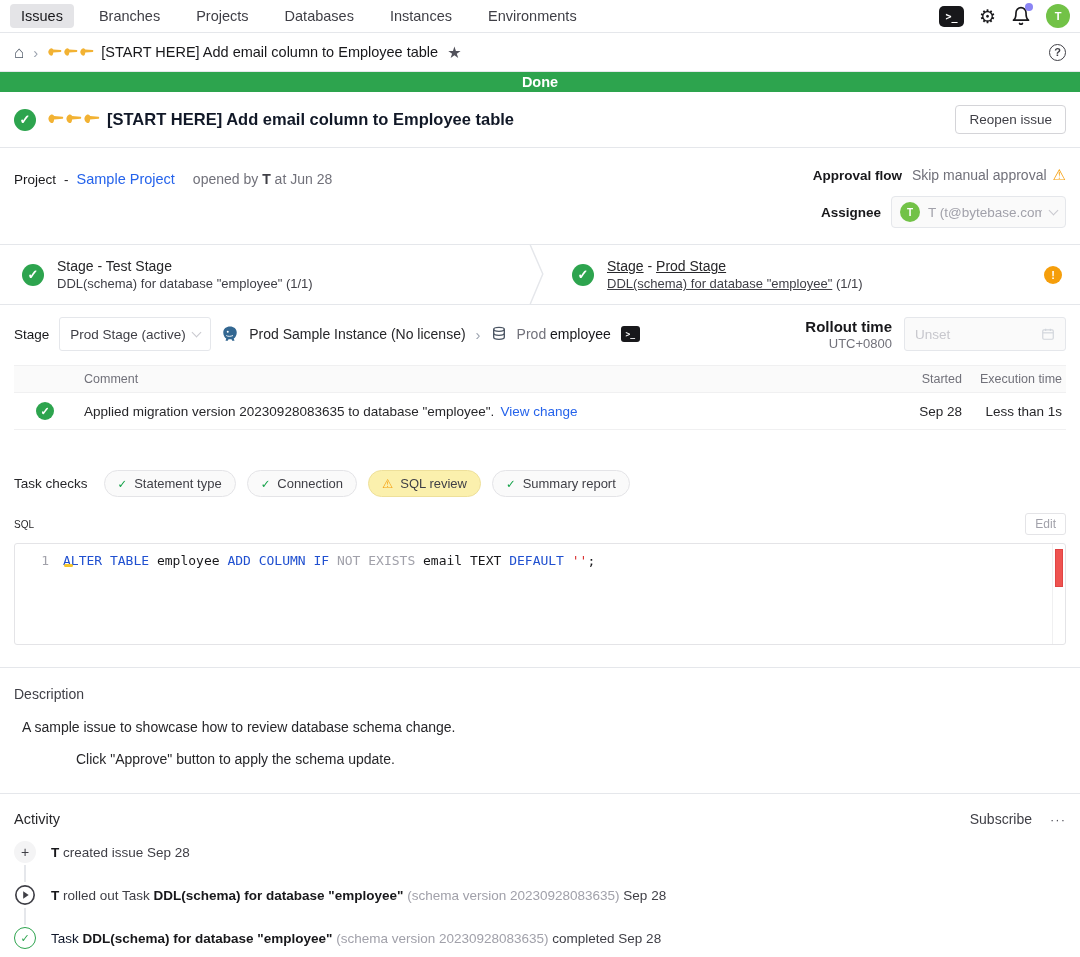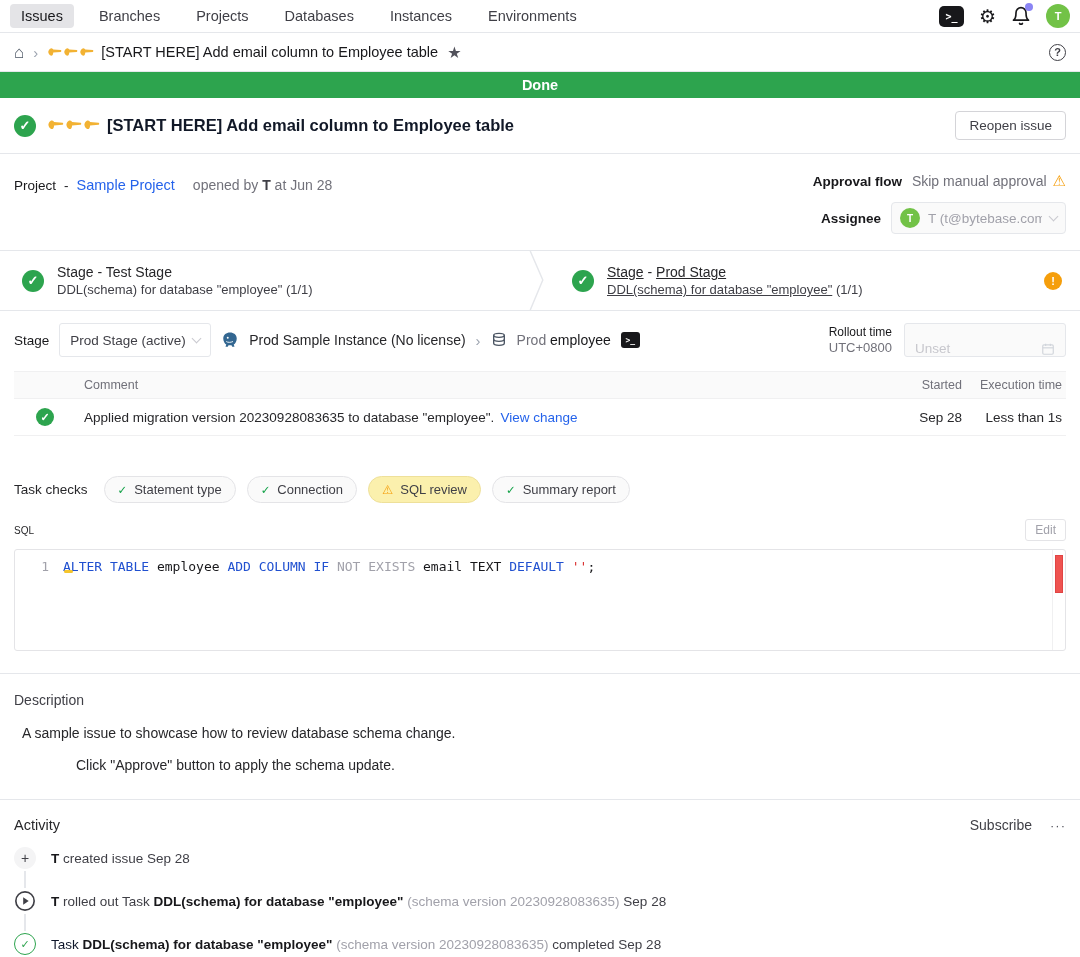--- a/index.html
+++ b/index.html
@@ -26,21 +26,21 @@
   
   .breadcrumb { height:39px; display:flex; align-items:center; gap:9px; padding:0 14px; border-bottom:1px solid #e5e7eb; }
   .home { font-size:17px; color:#4b5563; line-height:1; }
   .crumb-sep { color:#9ca3af; font-size:15px; }
   .crumb-title { font-size:14.5px; color:#18181b; display:flex; align-items:center; gap:7px; }
   .star { font-size:16px; color:#52525b; }
   .help { margin-left:auto; width:17px; height:17px; border:1.6px solid #3f3f46; border-radius:50%;
     font-size:11px; font-weight:bold; color:#3f3f46; display:flex; align-items:center; justify-content:center; }
   .hands { display:inline-flex; gap:1px; }
   
-  .banner { height:26px; background:#2da44e; color:#fff; font-weight:bold; font-size:14.5px;
+  .banner { height:20px; background:#2da44e; color:#fff; font-weight:bold; font-size:14.5px;
     display:flex; align-items:center; justify-content:center; }
   .title-row { display:flex; align-items:center; gap:11px; padding:13px 14px 13px; border-bottom:1px solid #e5e7eb; }
   .check-circle { width:22px; height:22px; min-width:22px; border-radius:50%; background:#2da44e; color:#fff;
     font-size:13px; font-weight:bold; display:flex; align-items:center; justify-content:center; }
   .issue-title { font-size:16.5px; font-weight:700; color:#111827; display:flex; align-items:center; gap:7px; }
   .reopen-btn { margin-left:auto; background:#fff; border:1px solid #d4d4d8; border-radius:4px;
     padding:6px 13px; font-size:13.5px; color:#3f3f46; cursor:pointer; }
   
   .meta { display:flex; justify-content:space-between; padding:18px 14px 16px; }
   .meta-left { display:flex; align-items:baseline; gap:8px; padding-top:5px; }
@@ -73,24 +73,24 @@
   
   .stage-bar { display:flex; align-items:center; gap:10px; padding:12px 14px 10px; }
   .select-box { width:152px; height:34px; border:1px solid #e5e7eb; border-radius:3px; background:#fff;
     display:flex; align-items:center; justify-content:space-between; padding:0 10px; font-size:13.5px; color:#3f3f46; cursor:pointer; }
   .inst-name { font-size:14px; color:#27272a; }
   .db-env { color:#71717a; }
   .db-name { color:#18181b; font-weight:500; }
   .term-icon.mini { width:19px; height:16px; font-size:8px; border-radius:3px; }
   .rollout { margin-left:auto; display:flex; align-items:center; gap:12px; }
   .rollout-labels { display:flex; flex-direction:column; align-items:flex-end; gap:1px; }
-  .rollout-l1 { font-size:12px; font-weight:normal; color:#18181b; }
+  .rollout-l1 { font-size:15px; font-weight:bold; color:#18181b; }
   .rollout-l2 { font-size:13px; color:#71717a; }
   .unset-input { width:162px; height:34px; border:1px solid #e5e7eb; background:#fafafa; border-radius:3px;
-    display:flex; align-items:flex-end; justify-content:space-between; padding:0 10px; color:#c7c7cd; font-size:13.5px; }
+    display:flex; align-items:center; justify-content:space-between; padding:0 10px; color:#c7c7cd; font-size:13.5px; }
   
   .history { margin:4px 14px 0; }
   .h-row { display:grid; grid-template-columns:70px 1fr 64px 100px; align-items:center; padding-right:4px; }
   .h-head { height:28px; background:#fafafa; border-top:1px solid #f0f0f1; border-bottom:1px solid #f0f0f1;
     color:#71717a; font-size:12.5px; }
   .h-body { height:37px; border-bottom:1px solid #f0f0f1; font-size:13.5px; }
   .h-check { justify-self:start; margin-left:22px; width:18px; height:18px; min-width:18px; font-size:11px; }
   .r { text-align:right; }
   .h-comment { display:flex; gap:6px; align-items:center; }
   

